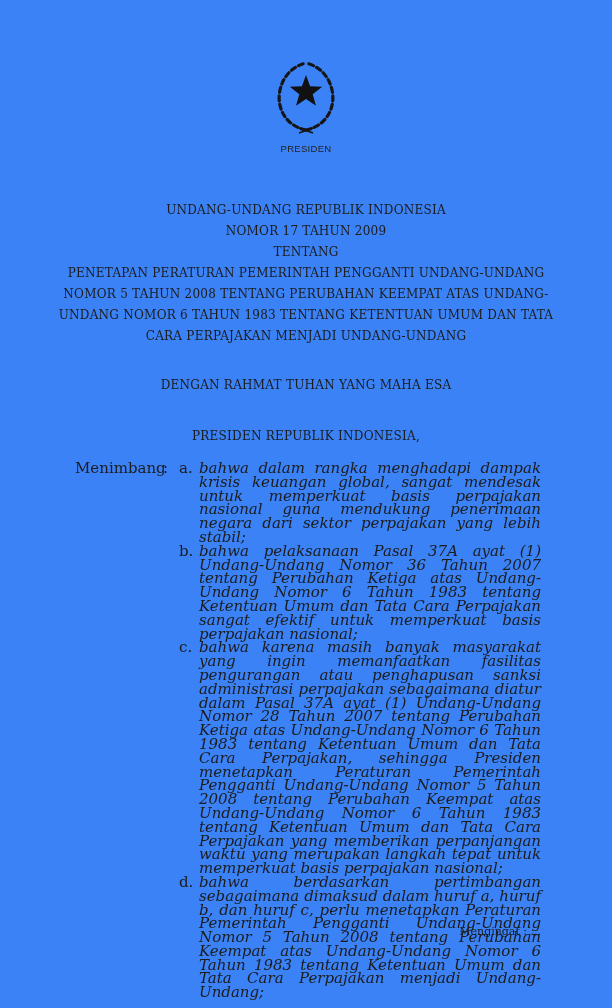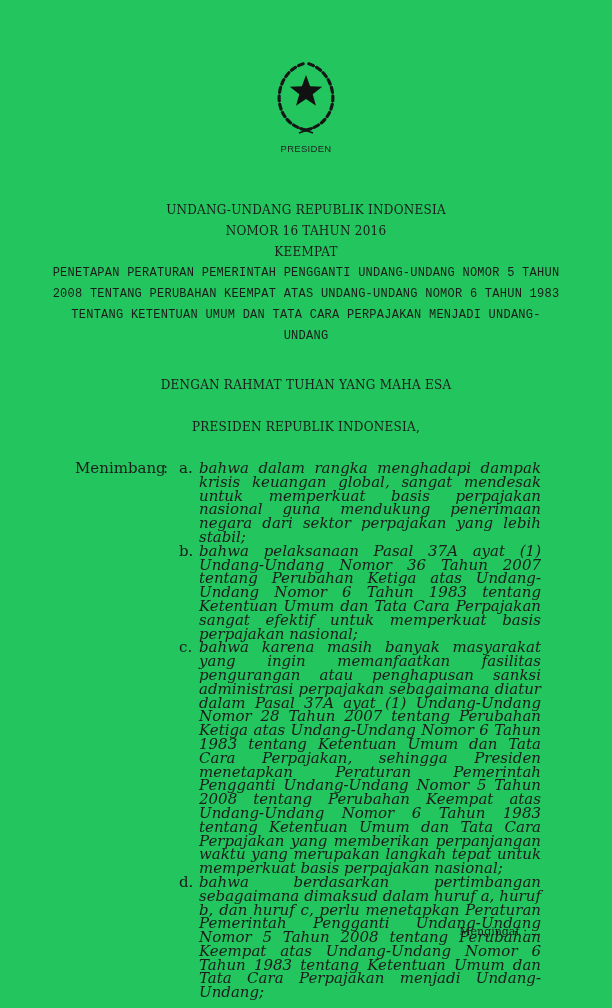--- a/index.html
+++ b/index.html
@@ -1,41 +1,41 @@
 <!DOCTYPE html>
 <html><head>
 <meta charset="utf-8">
 <style>
   html,body{margin:0;padding:0;}
   body{
     width:612px;height:1008px;background:#ffffff;
     font-family:"DejaVu Serif","Liberation Serif",serif;
     color:#1c1c1c;overflow:hidden;
   }
-  .page{position:relative;width:612px;height:1008px;background:#22c55e;}
+  .page{position:relative;width:612px;height:1008px;background:#3b82f6;}
 
   
   .letterhead{position:absolute;top:56px;left:0;right:0;text-align:center;}
   .emblem{width:78px;margin:0 auto;}
   .emblem svg{display:block;margin:0 auto;}
   .org{
     margin-top:7px;
     font-family:"Liberation Sans","DejaVu Sans",sans-serif;
     font-size:9.5px;line-height:12px;letter-spacing:.3px;color:#222;
   }
 
   
   .title-block{
     position:absolute;top:200px;left:50px;right:50px;
     text-align:center;font-size:12px;line-height:21px;letter-spacing:.25px;
   }
   .title-line{white-space:nowrap;}
-  .subject{margin-top:0;font-family:Liberation Mono, monospace;}
+  .subject{margin-top:0;}
   .invocation{margin-top:28px;}
-  .authority{margin-top:21px;}
+  .authority{margin-top:30px;}
 
   
   .considerations{
     position:absolute;top:462px;left:75px;right:71px;
     font-size:15px;line-height:13.8px;
   }
   .consider-row{display:flex;align-items:flex-start;}
   .c-label{width:88px;flex:0 0 88px;}
   .c-colon{width:16px;flex:0 0 16px;text-align:left;}
   .c-items{flex:1;}
@@ -68,22 +68,22 @@
         </g>
       </svg>
     </div>
     <div class="org">
       <div>PRESIDEN</div>
     </div>
   </header>
 
   <section class="title-block">
     <div class="title-line">UNDANG-UNDANG REPUBLIK INDONESIA</div>
-    <div class="title-line">NOMOR 16 TAHUN 2016</div>
-    <div class="title-line">KEEMPAT</div>
+    <div class="title-line">NOMOR 17 TAHUN 2009</div>
+    <div class="title-line">TENTANG</div>
     <div class="subject">PENETAPAN PERATURAN PEMERINTAH PENGGANTI UNDANG-UNDANG NOMOR 5 TAHUN 2008 TENTANG PERUBAHAN KEEMPAT ATAS UNDANG-UNDANG NOMOR 6 TAHUN 1983 TENTANG KETENTUAN UMUM DAN TATA CARA PERPAJAKAN MENJADI UNDANG-UNDANG</div>
     <div class="invocation">DENGAN RAHMAT TUHAN YANG MAHA ESA</div>
     <div class="authority">PRESIDEN REPUBLIK INDONESIA,</div>
   </section>
 
   <section class="considerations">
     <div class="consider-row">
       <div class="c-label">Menimbang</div>
       <div class="c-colon">:</div>
       <div class="c-items">

